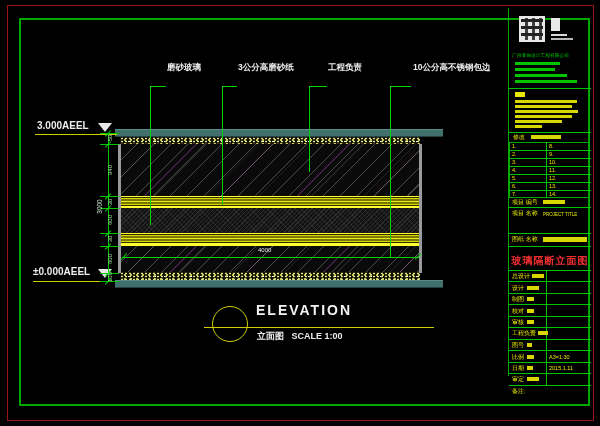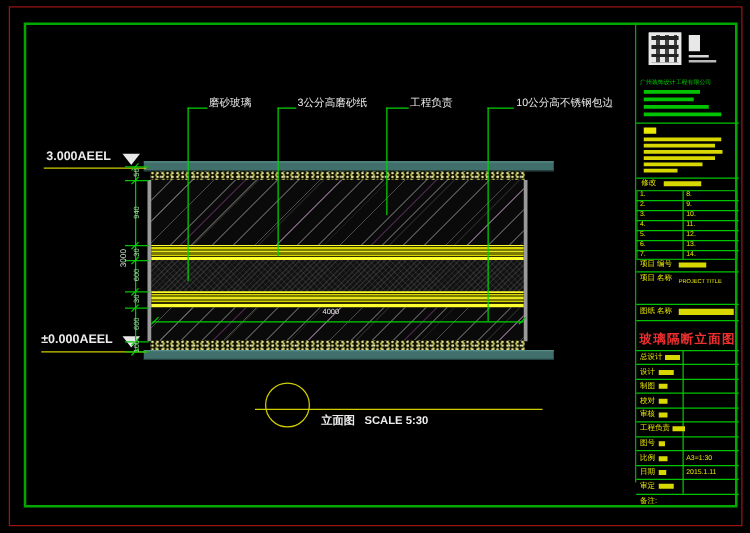--- a/index.html
+++ b/index.html
@@ -28,37 +28,37 @@
       repeating-linear-gradient(135deg,transparent 0 53px,rgba(205,90,205,.28) 53px 54px);}
   .glass-frost{position:absolute;background-color:#121212;
     background-image:
       repeating-linear-gradient(135deg,rgba(190,190,190,.13) 0 1px,transparent 1px 3px),
       repeating-linear-gradient(45deg,rgba(130,130,130,.12) 0 1px,transparent 1px 4px);}
   .ystrip{position:absolute;background:linear-gradient(180deg,
       #ffff30 0 1px,#2e2e00 1px 2px,#d8d800 2px 3px,#7a7a00 3px 5px,
       #e8e820 5px 6px,#7a7a00 6px 8px,#d8d800 8px 9px,#2e2e00 9px 10px,#ffff30 10px 12px);}
   .edge{position:absolute;width:3px;background:#9a9a9a;}
   
-  .callout{position:absolute;top:76px;height:12px;color:#ececec;font-weight:normal;
+  .callout{position:absolute;top:61px;height:12px;color:#ececec;font-weight:bold;
            font-size:8.5px;line-height:12px;white-space:nowrap;}
   .leader{background:#00d400;}
   .lvl-text{position:absolute;color:#ececec;font-weight:bold;font-size:10px;white-space:nowrap;}
   .tri{position:absolute;width:0;height:0;border-left:7px solid transparent;
        border-right:7px solid transparent;border-top:9px solid #e8e8e8;}
   .dimseg{position:absolute;left:99px;width:22px;height:8px;color:#9fdf9f;font-size:6px;
           line-height:8px;text-align:center;transform:rotate(-90deg);white-space:nowrap;}
   .dim-overall{position:absolute;left:86px;width:26px;height:9px;color:#cfe8cf;font-size:6.5px;
           line-height:9px;text-align:center;transform:rotate(-90deg);white-space:nowrap;}
   .dim-width{position:absolute;color:#e8e8e8;font-size:6px;white-space:nowrap;}
   
   .cap-circle{position:absolute;left:212px;top:306px;width:36px;height:36px;border:1px solid #cfcf00;border-radius:50%;box-sizing:border-box;}
   .cap-title{position:absolute;left:256px;top:302px;color:#f2f2f2;font-size:14px;font-weight:bold;letter-spacing:2px;white-space:nowrap;}
   .cap-sub{position:absolute;left:257px;top:330px;color:#ececec;font-size:9px;font-weight:bold;white-space:nowrap;}
   
-  .tblock{position:absolute;left:508px;top:18px;width:82px;height:368px;border-left:1.5px solid #00a800;box-sizing:border-box;}
+  .tblock{position:absolute;left:508px;top:8px;width:82px;height:368px;border-left:1.5px solid #00a800;box-sizing:border-box;}
   .tblock .gh{left:0;width:82px;}
   .tb-ytext{position:absolute;color:#e8e800;font-size:6px;line-height:7px;white-space:nowrap;}
   .tb-ybar{position:absolute;background:#d8d800;}
   .tb-gbar{position:absolute;background:#00c400;height:3px;left:6px;}
   .tb-company{position:absolute;left:3px;top:44px;color:#00d000;font-size:5px;white-space:nowrap;transform:scale(.95);transform-origin:left;}
   .tb-num{position:absolute;color:#e8e800;font-size:5.5px;line-height:8px;}
   .seal{position:absolute;left:10px;top:8px;width:26px;height:26px;background:#e8e8e8;
         background-image:repeating-linear-gradient(0deg,transparent 0 4px,#222 4px 7px),
                          repeating-linear-gradient(90deg,transparent 0 4px,rgba(20,20,20,.8) 4px 7px);
         border:2px solid #e8e8e8;box-sizing:border-box;}
@@ -137,23 +137,24 @@
   <div class="dimseg" style="top:166px;">940</div>
   <div class="dimseg" style="top:198px;">30</div>
   <div class="dimseg" style="top:216px;">600</div>
   <div class="dimseg" style="top:235px;">30</div>
   <div class="dimseg" style="top:255px;">600</div>
   <div class="dimseg" style="top:273px;">100</div>
   <div class="dim-overall" style="top:202px;">3000</div>
 
   <div class="cap-circle"></div>
   <div class="yh" style="left:204px;top:327px;width:230px;"></div>
+  <div class="cap-title">ELEVATION</div>
   <div class="cap-sub">
     <span>立面图</span>&nbsp;&nbsp;
-    <span>SCALE 5:30</span>
+    <span>SCALE 1:00</span>
   </div>
 
   <div class="tblock">
 
     <div class="seal"></div>
     <div class="abs" style="left:42px;top:10px;width:9px;height:13px;background:#e8e8e8;"></div>
     <div class="abs" style="left:42px;top:26px;width:16px;height:2px;background:#d8d8d8;"></div>
     <div class="abs" style="left:42px;top:30px;width:22px;height:2px;background:#b8b8b8;"></div>
 
     <div class="tb-company">广州装饰设计工程有限公司</div>

